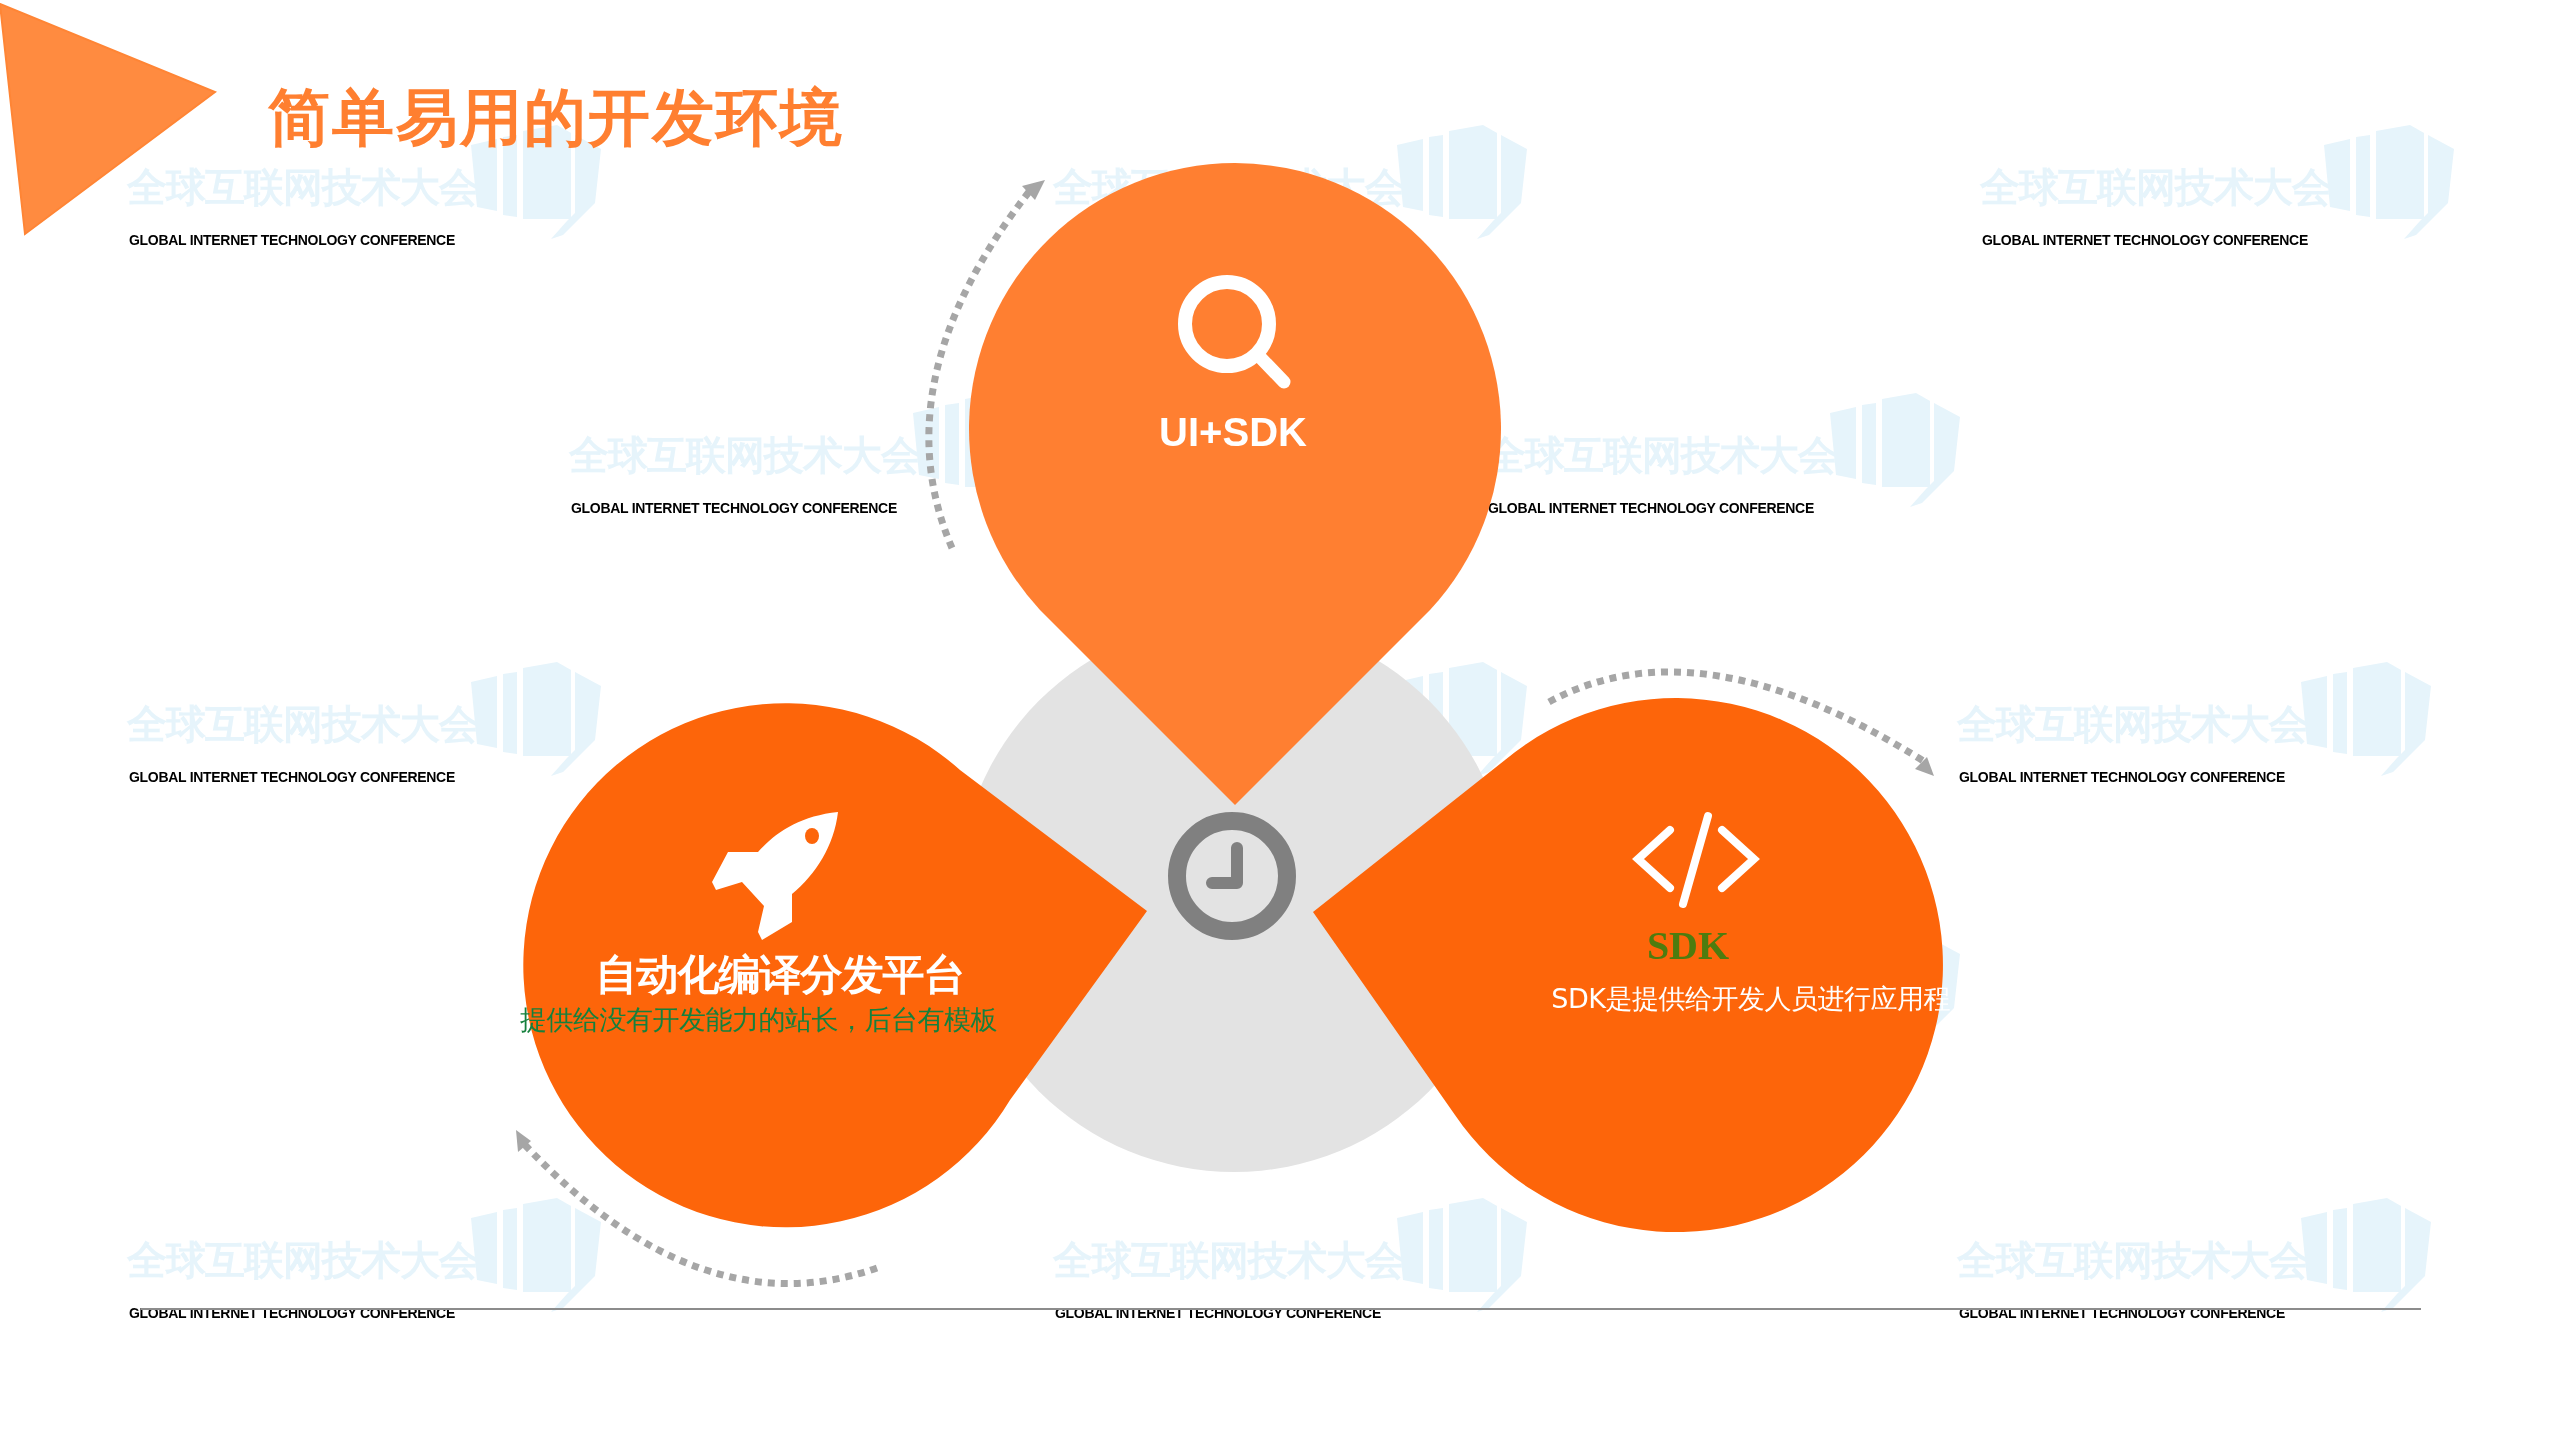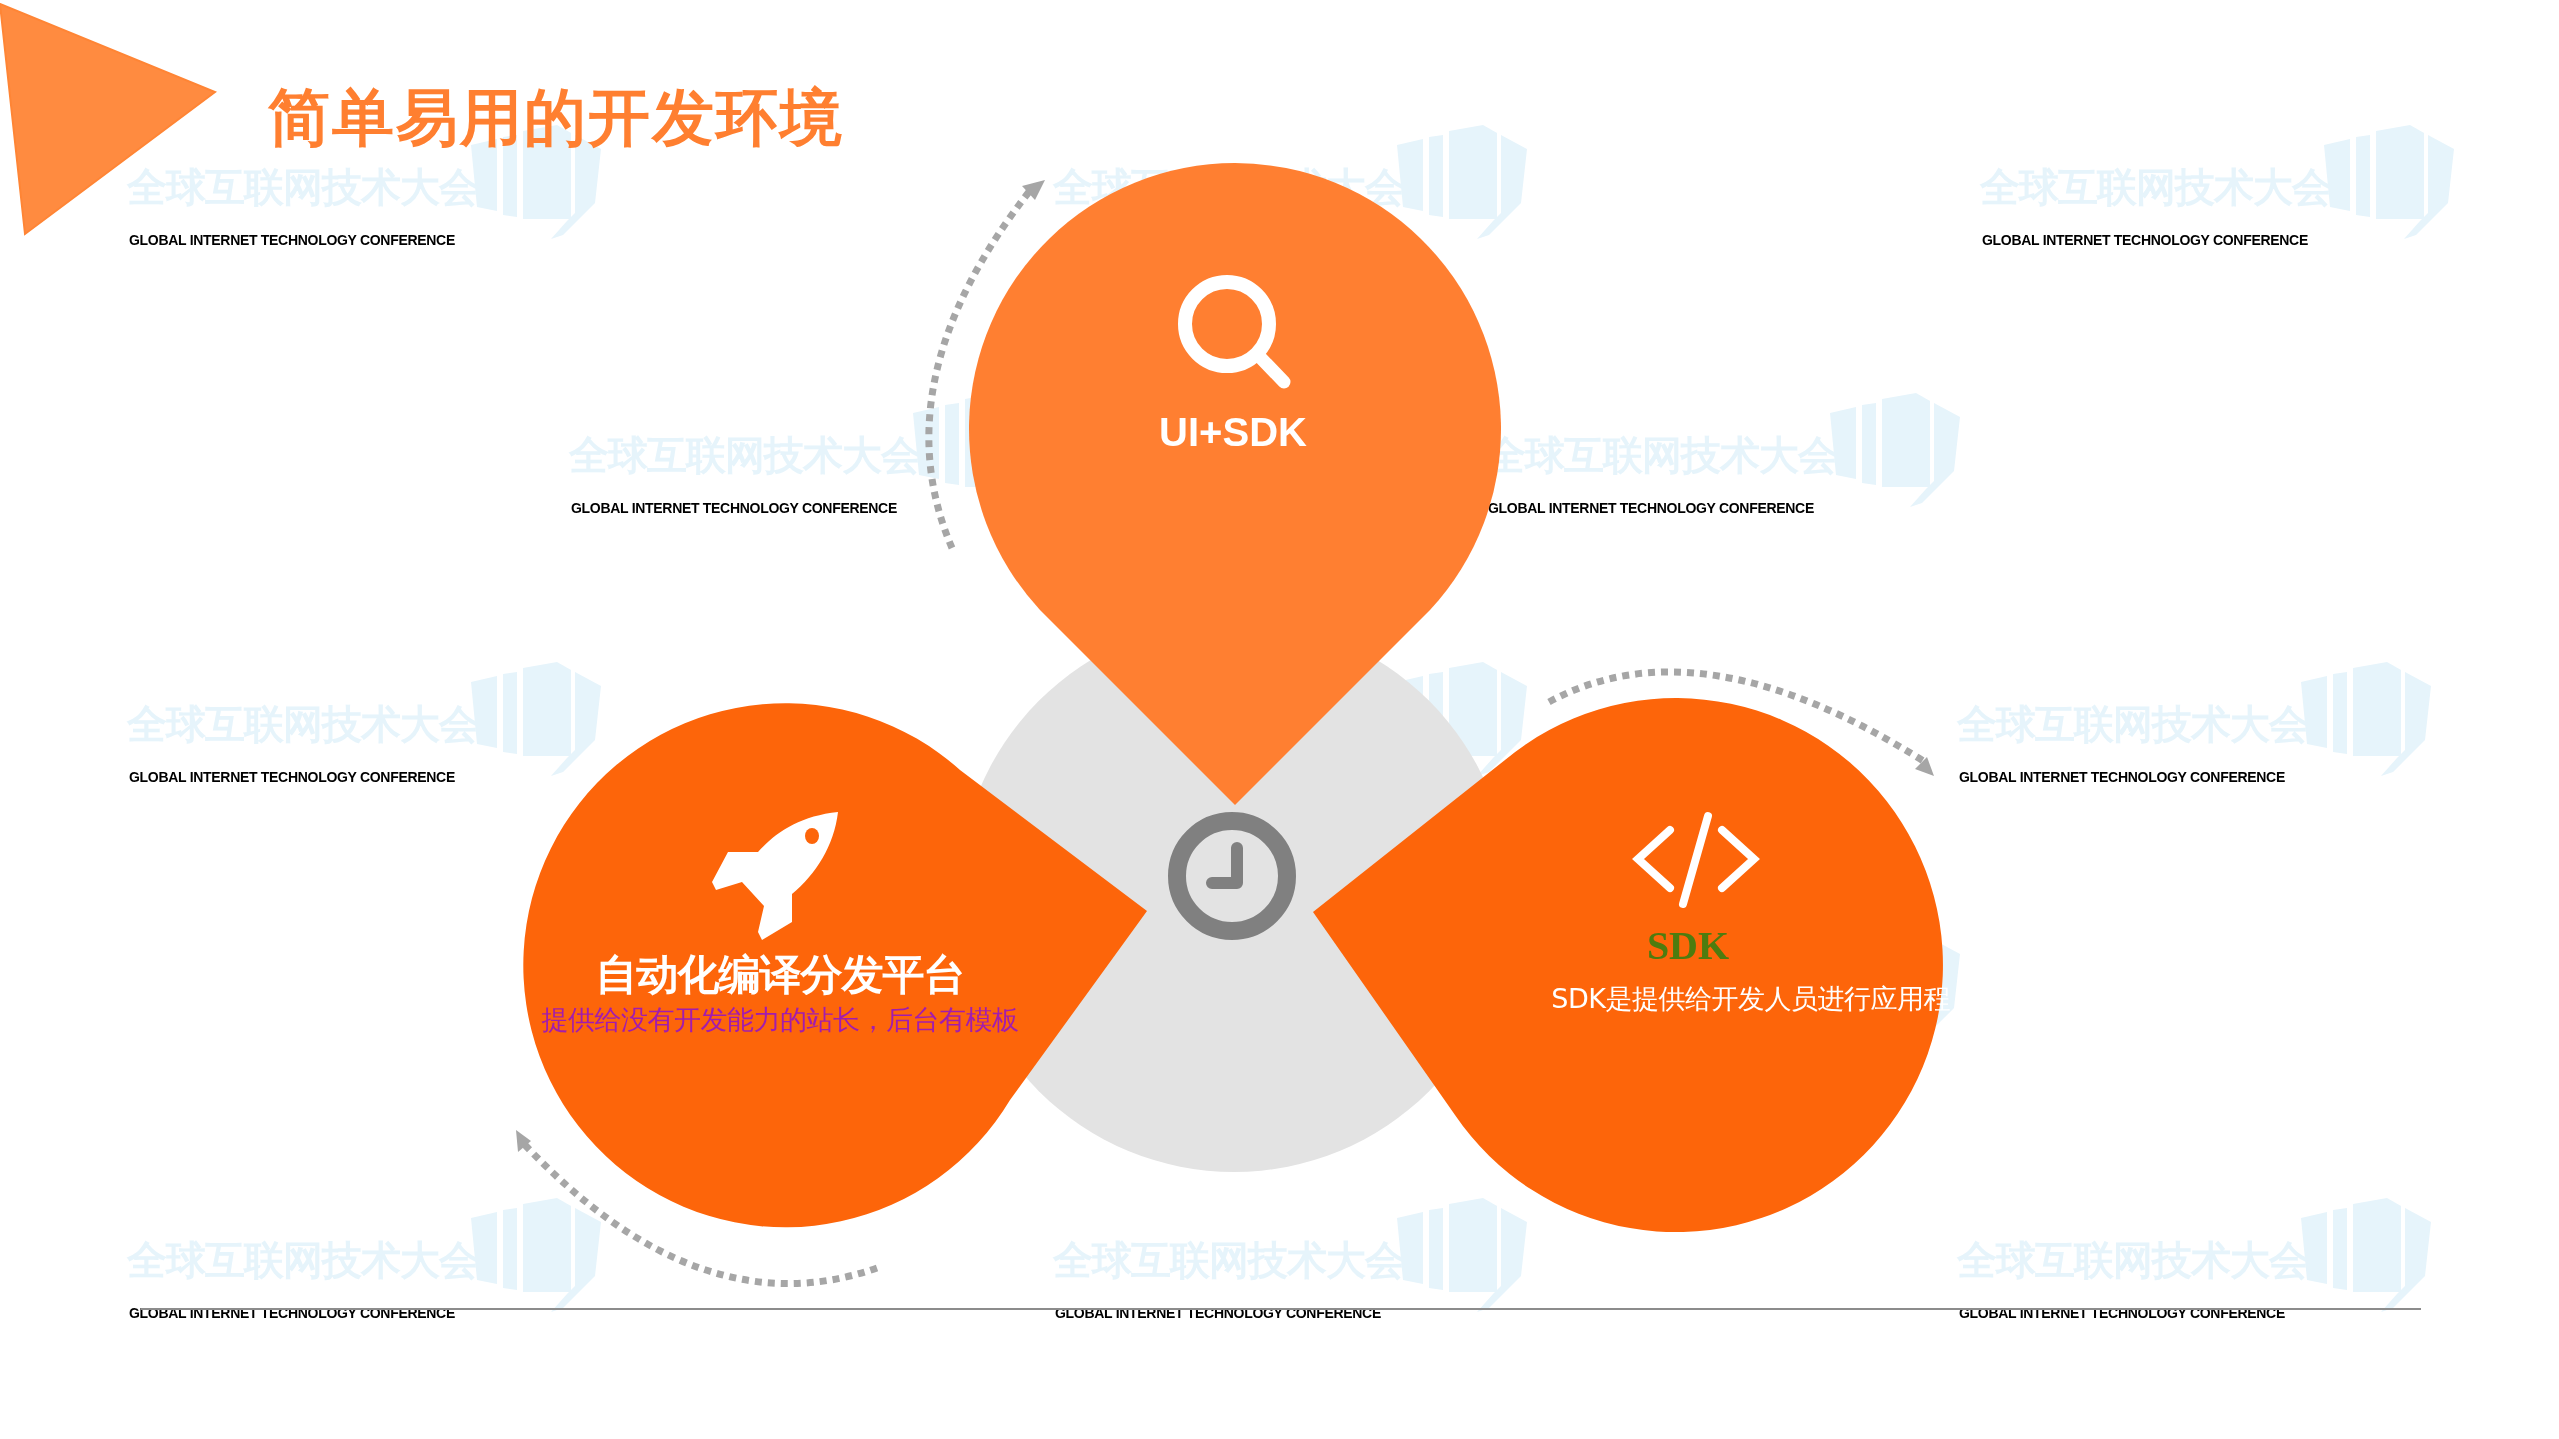--- a/index.html
+++ b/index.html
@@ -13,21 +13,21 @@
                font-family: "Liberation Sans", sans-serif; font-weight: bold; white-space: nowrap; letter-spacing: -0.3px; margin-top: 22px; }
   .wm svg { position: absolute; left: 340px; top: -22px; }
   .page-title { position: absolute; left: 268px; top: 80px; font-size: 62px; line-height: 76px; font-weight: bold;
                 color: #ff7f30; letter-spacing: 2px; white-space: nowrap; font-family: "DejaVu Sans", sans-serif; }
   .top-title { position: absolute; left: 1033px; top: 408px; width: 400px; text-align: center; font-size: 40px;
                line-height: 48px; font-weight: bold; color: #fff; font-family: "Liberation Sans", sans-serif; }
   .top-desc { position: absolute; left: 983px; top: 462px; width: 500px; text-align: center; color: #fff;
               font-size: 27px; line-height: 40px; }
   .left-title { position: absolute; left: 560px; top: 950px; width: 440px; text-align: center; color: #fff;
                 font-size: 42px; line-height: 50px; font-weight: bold; letter-spacing: -1px; }
-  .left-desc { position: absolute; left: 520px; top: 1000px; width: 520px; text-align: center; color: #a21caf;
+  .left-desc { position: absolute; left: 520px; top: 1000px; width: 520px; color: #15803d;
                font-size: 27px; line-height: 40px; letter-spacing: -0.5px; }
   .right-title { position: absolute; left: 1538px; top: 922px; width: 300px; text-align: center; color: #4d7c0f;
                  font-size: 40px; line-height: 48px; font-weight: bold; font-family: Liberation Serif, serif; }
   .right-desc { position: absolute; left: 1470px; top: 978px; width: 480px; text-align: right; color: #fff;
                 font-size: 27px; line-height: 41px; letter-spacing: -0.5px; }
   .line { position: absolute; left: 141px; top: 1308px; width: 2280px; height: 2px; background: #8c8c8c; }
 </style>
 </head>
 <body>
 

